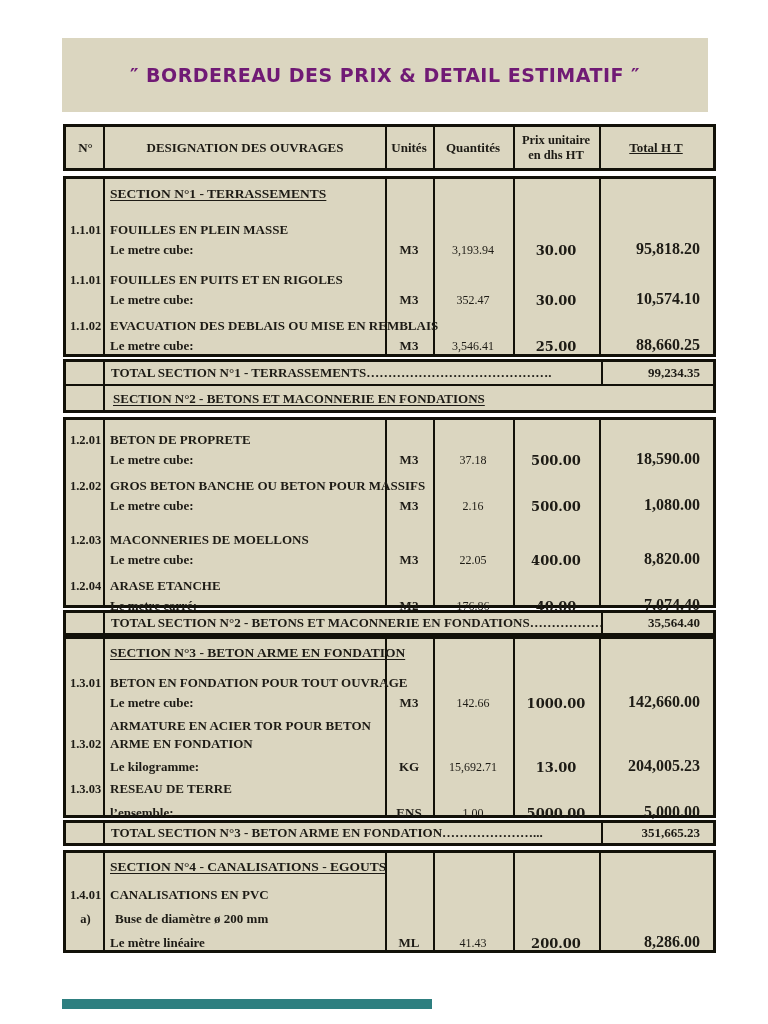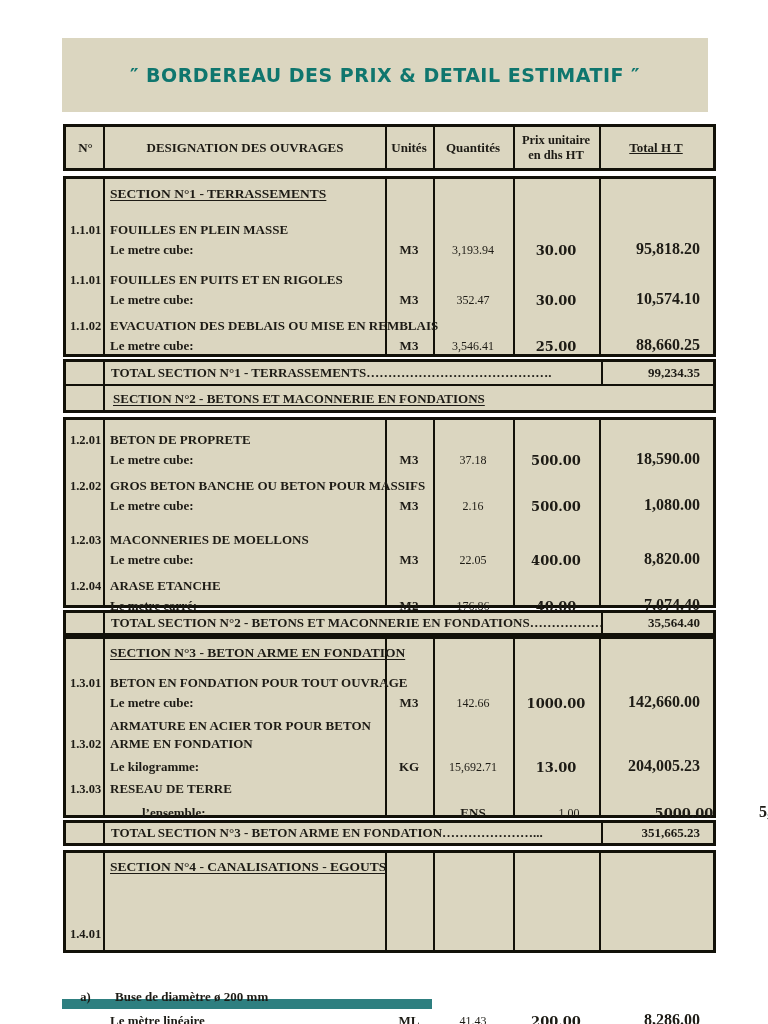--- a/index.html
+++ b/index.html
@@ -1,40 +1,40 @@
 <!DOCTYPE html>
 <html><head>
 <meta charset="utf-8">
 <style>
   html,body{margin:0;padding:0;}
   body{width:768px;height:1024px;background:#ffffff;position:relative;overflow:hidden;
        font-family:"Liberation Serif", serif;color:#1d1b15;}
   .paper{position:absolute;background:#dbd6c0;}
   
   .title-band{left:62px;top:38px;width:646px;height:74px;display:flex;align-items:center;justify-content:center;}
-  .doc-title{font-family:"DejaVu Sans", sans-serif;font-weight:bold;font-size:19px;letter-spacing:.5px;color:#0f766e;white-space:nowrap;}
+  .doc-title{font-family:"DejaVu Sans", sans-serif;font-weight:bold;font-size:19px;letter-spacing:.5px;color:#701a75;white-space:nowrap;}
   
   .box{position:absolute;left:63px;width:653px;background:#dbd6c0;border:3px solid #121109;box-sizing:border-box;}
   .vline{position:absolute;top:0;bottom:0;width:2px;background:#121109;z-index:0;}
   .v1{left:37px;} .v2{left:319px;} .v3{left:367px;} .v4{left:447px;} .v5{left:533px;}
   .row{display:flex;position:relative;z-index:1;}
   .c-no{width:39px;text-align:center;font-weight:bold;font-size:12.5px;flex:none;}
   .c-des{width:280px;padding-left:5px;box-sizing:border-box;font-weight:bold;font-size:13px;white-space:nowrap;flex:none;}
   .c-unit{width:48px;text-align:center;font-weight:bold;font-size:13px;flex:none;}
   .c-qty{width:80px;text-align:center;font-weight:normal;font-size:12px;flex:none;}
   .c-price{width:86px;text-align:center;font-weight:bold;font-size:13px;font-family:"DejaVu Serif",serif;flex:none;}
   .c-total{flex:1;text-align:right;padding-right:13px;font-weight:bold;font-size:16px;}
   
   .hdr{display:flex;align-items:center;height:100%;}
   .hdr > div{display:flex;align-items:center;justify-content:center;height:100%;}
   .h-no{width:39px;} .h-des{width:280px;} .h-unit{width:48px;} .h-qty{width:80px;border-radius:14px;} .h-price{width:86px;flex-direction:column;line-height:1.15;} .h-tot{flex:1;text-decoration:underline;}
   .hcell{font-weight:bold;font-size:13px;text-align:center;}
   .hsmall{font-weight:bold;font-size:12.5px;text-align:center;}
   .sec-title{font-weight:bold;font-size:13.5px;text-decoration:underline;text-underline-offset:2px;white-space:nowrap;}
-  .name-row{height:20px;align-items:flex-end;margin-top:39px;}
+  .name-row{height:20px;align-items:flex-end;}
   .val-row{height:20px;align-items:flex-end;}
   .name2{line-height:18px;height:auto;}
   
   .trow{display:flex;align-items:center;height:100%;}
   .t-no{width:37px;height:100%;border-right:2px solid #121109;flex:none;}
   .t-lbl{flex:1;padding-left:6px;font-weight:bold;font-size:13px;white-space:nowrap;overflow:hidden;}
   .t-val{width:112px;height:100%;border-left:2px solid #121109;display:flex;align-items:center;justify-content:flex-end;padding-right:13px;box-sizing:border-box;font-weight:bold;font-size:13px;flex:none;}
   .accent-bar{position:absolute;left:62px;top:999px;width:370px;height:10px;background:#2e7f80;}
 </style>
 </head>
@@ -218,21 +218,21 @@
     <div class="c-des">Le kilogramme:</div>
     <div class="c-unit">KG</div>
     <div class="c-qty">15,692.71</div>
     <div class="c-price">13.00</div>
     <div class="c-total">204,005.23</div>
   </div>
   <div class="row name-row" style="margin-top:2px;">
     <div class="c-no">1.3.03</div>
     <div class="c-des">RESEAU DE TERRE</div>
   </div>
-  <div class="row val-row" style="margin-top:4px;gap:32px;">
+  <div class="row val-row" style="margin-top:4px;">
     <div class="c-no"></div>
     <div class="c-des">l’ensemble:</div>
     <div class="c-unit">ENS</div>
     <div class="c-qty">1.00</div>
     <div class="c-price">5000.00</div>
     <div class="c-total">5,000.00</div>
   </div>
 </div>
 
 <div class="box" style="top:820px;height:26px;">
@@ -248,20 +248,21 @@
   <div class="vline v2"></div>
   <div class="vline v3"></div>
   <div class="vline v4"></div>
   <div class="vline v5"></div>
   <div class="row" style="padding-top:6px;height:22px;">
     <div class="c-no"></div>
     <div class="c-des sec-title">SECTION N°4 - CANALISATIONS - EGOUTS</div>
   </div>
   <div class="row name-row" style="height:22px;">
     <div class="c-no">1.4.01</div>
+    <div class="c-des">CANALISATIONS EN PVC</div>
   </div>
   <div class="row name-row" style="height:24px;">
     <div class="c-no">a)</div>
     <div class="c-des" style="padding-left:10px;">Buse de diamètre ø 200 mm</div>
   </div>
   <div class="row val-row" style="height:24px;">
     <div class="c-no"></div>
     <div class="c-des">Le mètre linéaire</div>
     <div class="c-unit">ML</div>
     <div class="c-qty">41.43</div>

